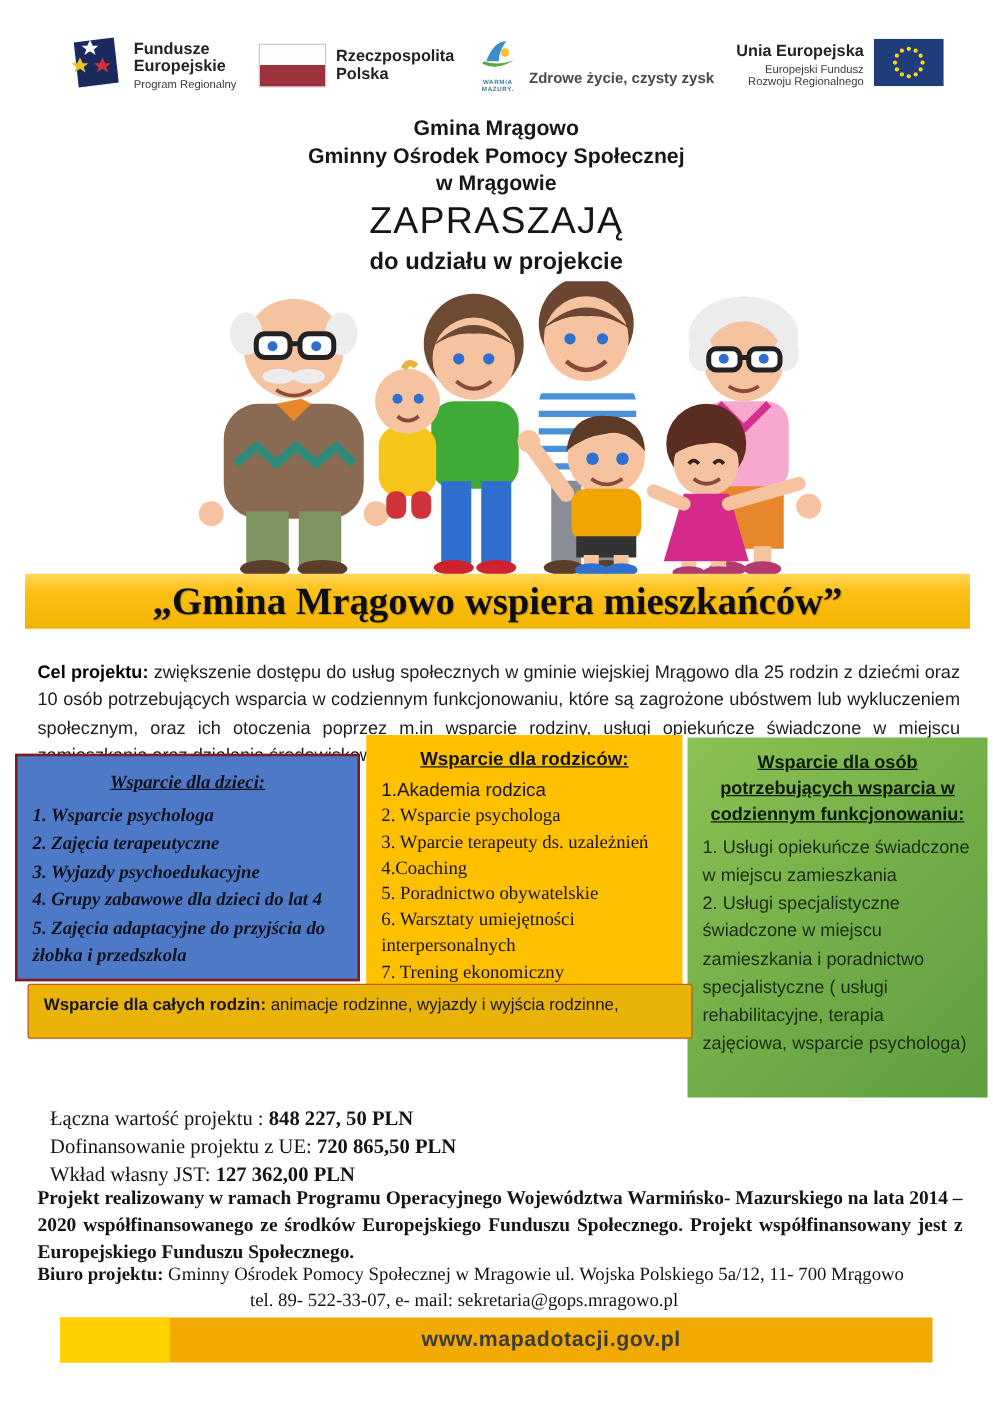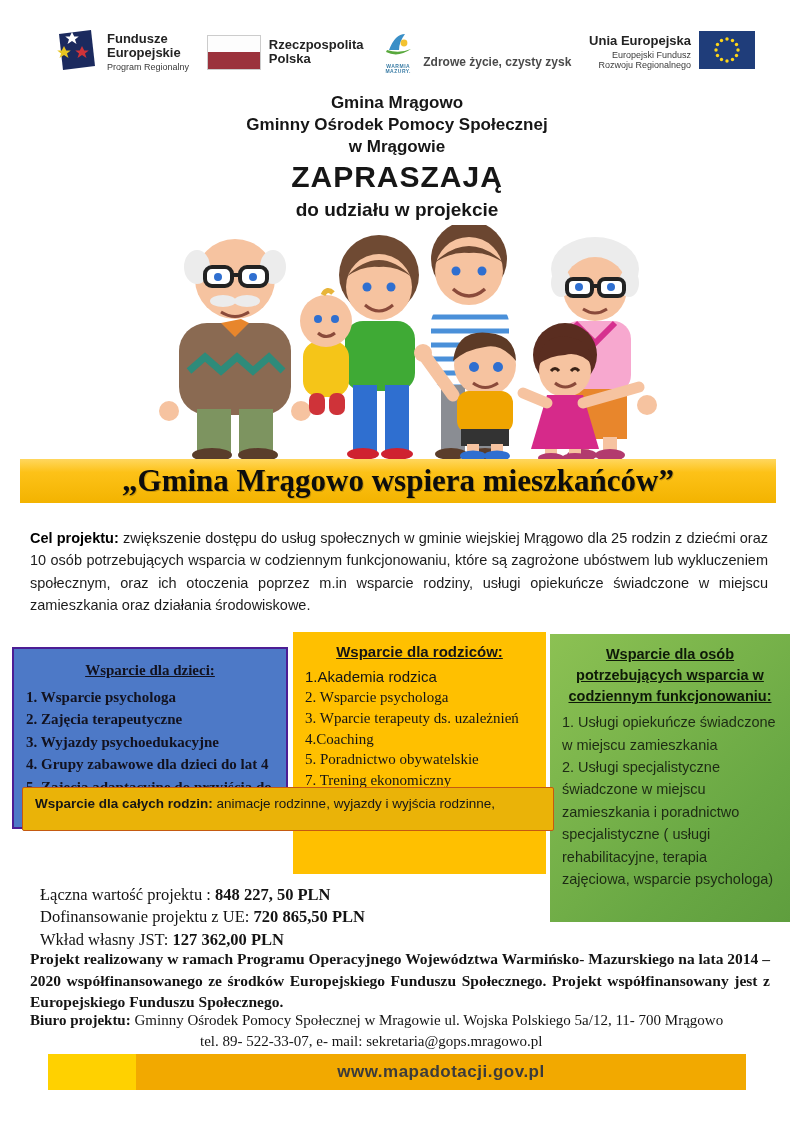--- a/index.html
+++ b/index.html
@@ -13,35 +13,35 @@
   .logo-sub{font-size:9px;color:#3a3a3a;margin-top:2px;}
   .eu-text{text-align:right;}
   .warmia-wrap{display:flex;align-items:flex-end;gap:8px;}
   .warmia-brand{font-size:5px;font-weight:bold;color:#3a7ca5;letter-spacing:.5px;line-height:1.1;}
   .warmia-slogan{font-size:12px;font-weight:bold;color:#4a4a4a;padding-bottom:6px;}
   .plflag{width:52px;height:33px;border:1px solid #ccc;display:flex;flex-direction:column;}
   .plflag .w{flex:1;background:#fdfdfd;}
   .plflag .r{flex:1;background:#9b323c;}
   
   .hline{left:0;width:794px;text-align:center;font-weight:bold;font-size:17px;color:#161616;}
-  .invite{left:0;width:794px;text-align:center;font-weight:700;font-size:30px;letter-spacing:1px;color:#161616;}
+  .invite{left:0;width:794px;text-align:center;font-weight:400;font-size:30px;letter-spacing:1px;color:#161616;}
   
   .banner{top:459px;left:20px;width:756px;height:44px;
           background:linear-gradient(180deg,#ffd75e 0%,#fdc218 30%,#f3b300 100%);
           display:flex;align-items:center;justify-content:center;
           font-family:"Liberation Serif",serif;font-weight:bold;font-size:31px;color:#0d0d0d;
           text-shadow:1px 1px 0 rgba(120,90,0,.35);}
   
   .goal{top:527px;left:30px;width:738px;font-size:14.5px;line-height:1.55;text-align:justify;color:#1c1c1c;}
   .goal b{color:#000;}
   
-  .box{box-sizing:border-box;padding:10px 12px;margin-top:44px;}
+  .box{box-sizing:border-box;padding:10px 12px;}
   .box-title{font-weight:bold;text-decoration:underline;text-align:center;margin-bottom:4px;}
-  .children-box{top:603px;left:12px;width:276px;height:182px;background:#4d79c7;border:2px solid #4c1d95;
-     font-family:"Liberation Serif",serif;font-weight:bold;font-size:15px;line-height:1.5;color:#12121f;}
+  .children-box{top:603px;left:12px;width:276px;height:182px;background:#4d79c7;border:2px solid #7f1d1d;
+     font-family:"Liberation Serif",serif;font-weight:bold;font-size:15px;line-height:1.5;color:#12121f;font-style:italic;}
   .parents-box{top:588px;left:293px;width:253px;height:242px;background:#ffc000;
      font-family:"Liberation Serif",serif;font-size:15px;line-height:1.38;color:#151515;}
   .parents-box .box-title{font-family:"Liberation Sans",sans-serif;font-size:15px;}
   .parents-box .sans{font-family:"Liberation Sans",sans-serif;}
   .daily-box{top:590px;left:550px;width:240px;height:288px;
      background:linear-gradient(135deg,#8cc153 0%,#69a844 70%,#5f9e3e 100%);
      font-size:14.5px;line-height:1.55;color:#1d2b14;}
   .daily-box .box-title{color:#0e1a08;line-height:1.45;}
   
   .families{top:787px;left:22px;width:532px;height:44px;background:#eab308;border:1px solid #c55a11;
@@ -280,20 +280,21 @@
 
   <div class="abs goal"><b>Cel projektu:</b><span> zwiększenie dostępu do usług społecznych w gminie wiejskiej Mrągowo dla 25 rodzin z dziećmi oraz 10 osób potrzebujących wsparcia w codziennym funkcjonowaniu,  które są zagrożone ubóstwem lub wykluczeniem społecznym, oraz ich otoczenia  poprzez m.in wsparcie rodziny, usługi opiekuńcze świadczone w miejscu zamieszkania oraz działania środowiskowe.</span></div>
 
   <div class="abs box parents-box">
     <div class="box-title">Wsparcie dla rodziców:</div>
     <div class="sans">1.Akademia rodzica</div>
     <div>2. Wsparcie psychologa</div>
     <div>3. Wparcie terapeuty ds. uzależnień</div>
     <div>4.Coaching</div>
     <div>5. Poradnictwo obywatelskie</div>
+    <div>6. Warsztaty umiejętności interpersonalnych</div>
     <div>7. Trening ekonomiczny</div>
     <div>8.Trening cyfrowy</div>
   </div>
 
   <div class="abs box daily-box">
     <div class="box-title">Wsparcie dla osób potrzebujących wsparcia w codziennym funkcjonowaniu:</div>
     <div>1. Usługi opiekuńcze świadczone w miejscu zamieszkania</div>
     <div>2. Usługi specjalistyczne świadczone w miejscu zamieszkania i poradnictwo specjalistyczne ( usługi rehabilitacyjne, terapia zajęciowa, wsparcie psychologa)</div>
   </div>
 

